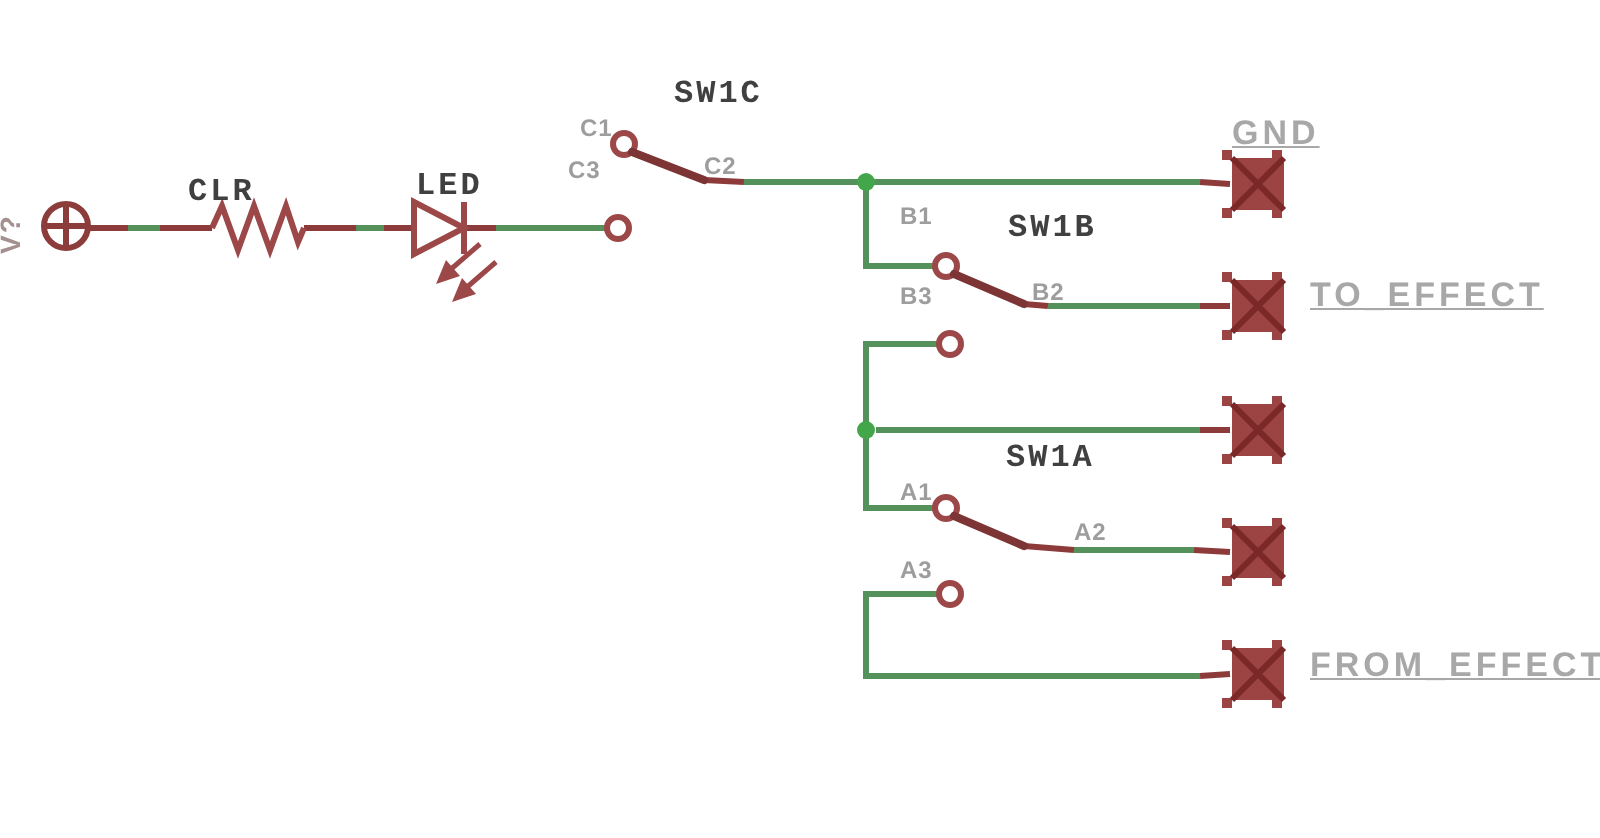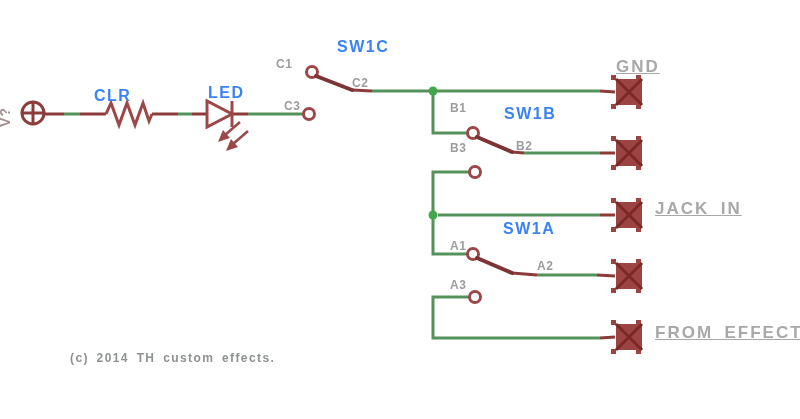--- a/index.html
+++ b/index.html
@@ -1,21 +1,21 @@
 <!DOCTYPE html>
 <html><head>
 <meta charset="utf-8">
 <style>
   html,body{margin:0;padding:0;background:#ffffff;}
   #canvas{position:relative;width:800px;height:419px;background:#ffffff;overflow:hidden;
           font-family:"Liberation Sans",sans-serif;}
   #schem-svg{position:absolute;left:0;top:0;}
   .lbl{position:absolute;font-weight:bold;white-space:nowrap;line-height:1;
        font-family:"Liberation Sans",sans-serif;}
-  .part{font-size:16px;letter-spacing:1.5px;color:#3b82f6;}
+  .part{font-size:16px;letter-spacing:1.5px;color:#404040;font-family:Liberation Mono, monospace;}
   .pin{font-size:12px;letter-spacing:0.5px;color:#9d9d9d;}
   .net{font-size:17px;letter-spacing:2px;color:#a8a8a8;text-decoration:underline;}
   .copy{font-size:12px;letter-spacing:1.4px;word-spacing:3px;color:#8e9290;}
   .supply-name{font-size:14px;letter-spacing:1px;color:#a59090;
        transform:rotate(-90deg);transform-origin:center;}
 </style>
 </head>
 <body>
 
 <div id="canvas">
@@ -131,32 +131,31 @@
       <path d="M616 324 L642 350 M642 324 L616 350" stroke="#7a2828" stroke-width="3"></path>
     </g>
   </svg>
 
   <span class="lbl supply-name" style="left:-5px;top:110px;">V?</span>
 
   <span class="lbl part" style="left:94px;top:88px;">CLR</span>
   <span class="lbl part" style="left:208px;top:85px;">LED</span>
 
   <span class="lbl part" style="left:337px;top:39px;">SW1C</span>
-  <span class="lbl pin" style="left:276px;top:58px;">C1</span>
+  <span class="lbl pin" style="left:290px;top:58px;">C1</span>
   <span class="lbl pin" style="left:352px;top:77px;">C2</span>
-  <span class="lbl pin" style="left:284px;top:100px;">C3</span>
+  <span class="lbl pin" style="left:284px;top:79px;">C3</span>
 
   <span class="lbl part" style="left:504px;top:106px;">SW1B</span>
   <span class="lbl pin" style="left:450px;top:102px;">B1</span>
   <span class="lbl pin" style="left:516px;top:140px;">B2</span>
   <span class="lbl pin" style="left:450px;top:142px;">B3</span>
 
   <span class="lbl part" style="left:503px;top:221px;">SW1A</span>
   <span class="lbl pin" style="left:450px;top:240px;">A1</span>
   <span class="lbl pin" style="left:516px;top:260px;margin-left:21px;">A2</span>
   <span class="lbl pin" style="left:450px;top:279px;text-align:right;">A3</span>
 
   <span class="lbl net" style="left:616px;top:58px;">GND</span>
-  <span class="lbl net" style="left:655px;top:200px;">JACK_IN</span>
+  <span class="lbl net" style="left:655px;top:139px;">TO_EFFECT</span>
   <span class="lbl net" style="left:655px;top:324px;">FROM_EFFECT</span>
 
-  <span class="lbl copy" style="left:70px;top:352px;">(c) 2014 TH custom effects.</span>
 </div>
 
 </body></html>

